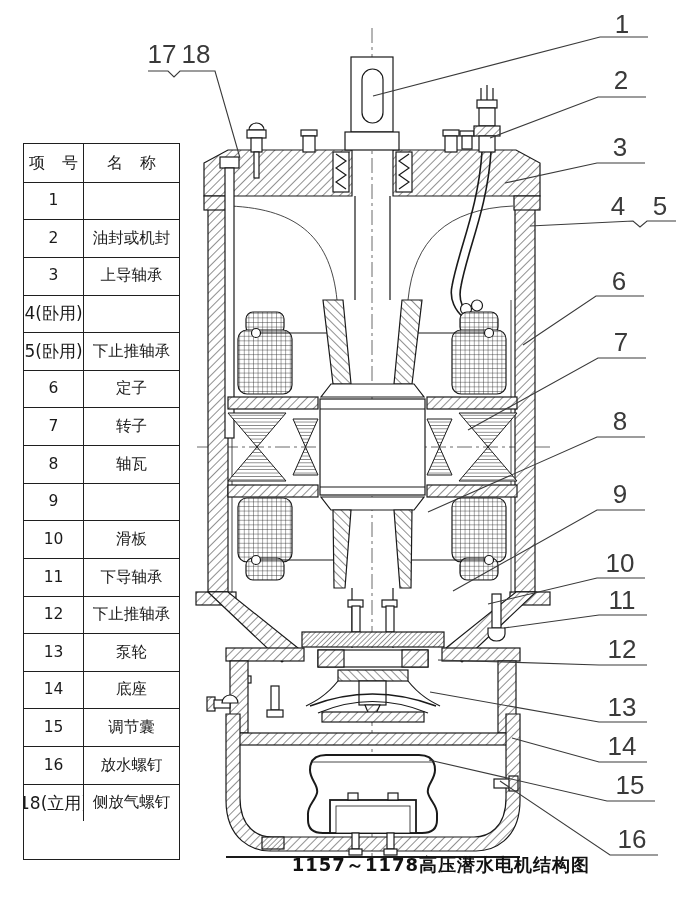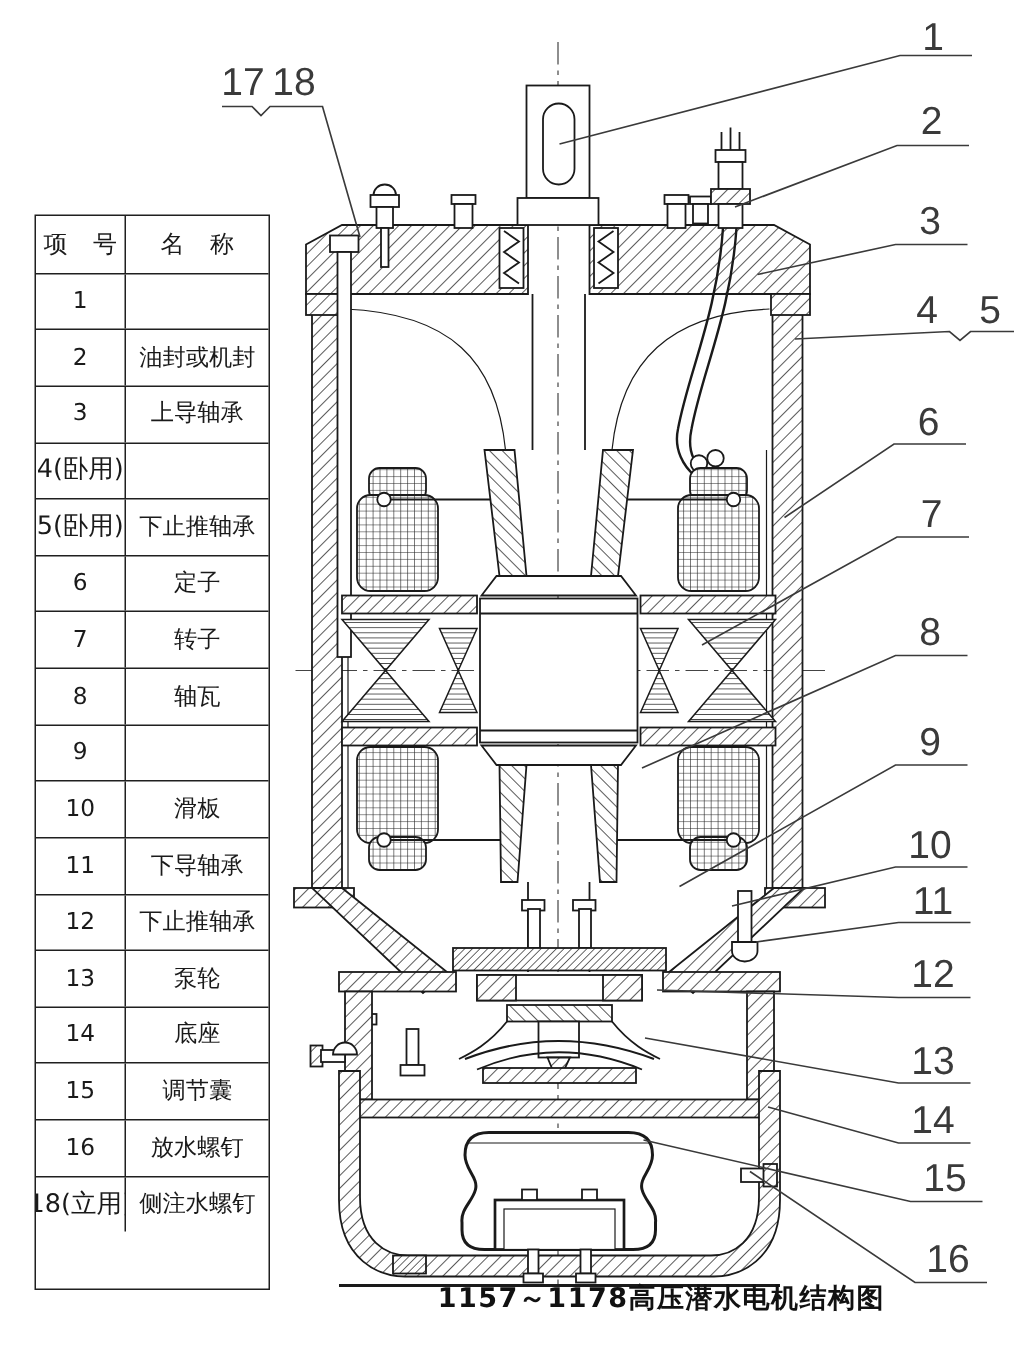--- a/index.html
+++ b/index.html
@@ -101,21 +101,21 @@
     <div class="trow">
       <div class="cell no">15</div>
       <div class="cell">调节囊</div>
     </div>
     <div class="trow">
       <div class="cell no">16</div>
       <div class="cell">放水螺钉</div>
     </div>
     <div class="trow">
       <div class="cell no small">18(立用)</div>
-      <div class="cell">侧注水螺钉</div>
+      <div class="cell">侧放气螺钉</div>
     </div>
   </div>
 
 <svg id="drawing" width="678" height="912" viewBox="0 0 678 912">
   <defs>
     <pattern id="ph45" width="6" height="6" patternUnits="userSpaceOnUse" patternTransform="rotate(45)">
       <rect width="6" height="6" fill="#fff"></rect>
         <line x1="0" y1="0" x2="0" y2="6" stroke="#222" stroke-width="1"></line>
     </pattern>
     <pattern id="ph45r" width="6" height="6" patternUnits="userSpaceOnUse" patternTransform="rotate(-45)">

